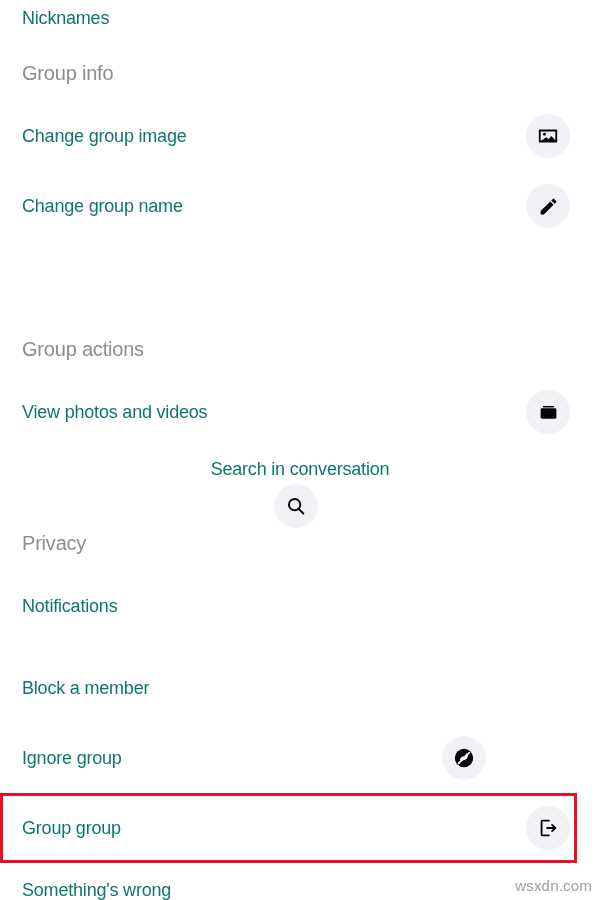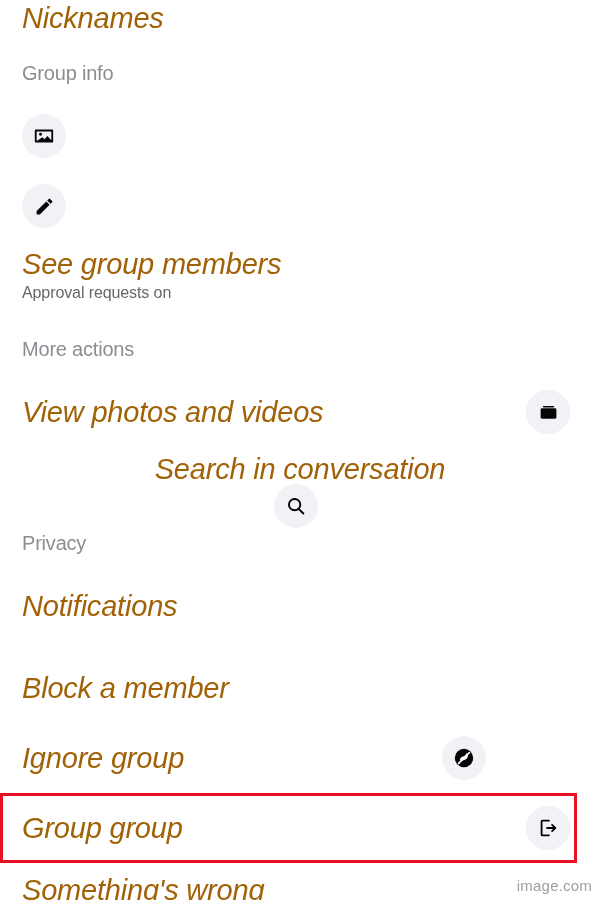--- a/index.html
+++ b/index.html
@@ -28,26 +28,25 @@
     justify-content: space-between;
     padding: 0 22px 0 22px;
     box-sizing: border-box;
   }
   .row-text {
     display: flex;
     flex-direction: column;
     justify-content: center;
   }
   .item-title {
-    font-size: 29px;
+    font-size: 18px;
     line-height: 30px;
-    color: #a16207;
+    color: #0f766e;
     font-weight: 400;
     letter-spacing: -0.2px;
-    font-style: italic;
   }
   .item-sub {
     font-size: 16px;
     line-height: 20px;
     color: #65676b;
     margin-top: 4px;
     letter-spacing: -0.1px;
   }
   .section-header {
     font-size: 20px;
@@ -97,45 +96,45 @@
     <div class="row-text">
       <span class="item-title">Nicknames</span>
     </div>
   </div>
 
   <div class="section-header" style="position:absolute; top:58px; left:0; width:600px; height:30px;">
     <span>Group info</span>
   </div>
 
   <div class="row" style="position:absolute; top:108px; left:0; width:600px; height:56px;">
+    <div class="row-text">
+      <span class="item-title">Change group image</span>
+    </div>
     <span class="icon-circle">
       <svg width="22" height="22" viewBox="0 0 24 24" fill="#050505" aria-hidden="true">
         <path d="M21 5H3a1 1 0 0 0-1 1v12a1 1 0 0 0 1 1h18a1 1 0 0 0 1-1V6a1 1 0 0 0-1-1zm-1 11.6-4.3-4.6-3.2 3.5-2.3-2.2L4 17.5V7h16v9.6z"></path>
         <circle cx="8.2" cy="10" r="1.6"></circle>
       </svg>
     </span>
   </div>
 
   <div class="row" style="position:absolute; top:178px; left:0; width:600px; height:56px;">
+    <div class="row-text">
+      <span class="item-title">Change group name</span>
+    </div>
     <span class="icon-circle">
       <svg width="21" height="21" viewBox="0 0 24 24" fill="#050505" aria-hidden="true">
         <path d="M3 17.25V21h3.75L17.8 9.94l-3.75-3.75L3 17.25zM20.7 7.04a1 1 0 0 0 0-1.41l-2.33-2.34a1 1 0 0 0-1.42 0l-1.83 1.83 3.75 3.75 1.83-1.83z"></path>
       </svg>
     </span>
   </div>
 
-  <div class="row" style="position:absolute; top:240px; left:0; width:600px; height:72px;">
-    <div class="row-text">
-      <span class="item-title">See group members</span>
-      <span class="item-sub">Approval requests on</span>
-    </div>
-  </div>
 
   <div class="section-header" style="position:absolute; top:334px; left:0; width:600px; height:30px;">
-    <span>More actions</span>
+    <span>Group actions</span>
   </div>
 
   <div class="row" style="position:absolute; top:384px; left:0; width:600px; height:56px;">
     <div class="row-text">
       <span class="item-title">View photos and videos</span>
     </div>
     <span class="icon-circle">
       <svg width="21" height="21" viewBox="0 0 24 24" fill="#050505" aria-hidden="true">
         <rect x="3" y="7" width="18" height="12" rx="1.6"></rect>
         <rect x="5.5" y="4.5" width="13" height="1.8" rx="0.9"></rect>
@@ -198,14 +197,14 @@
   </div>
 
   <div class="row" style="position:absolute; top:870px; left:0; width:600px; height:40px;">
     <div class="row-text">
       <span class="item-title">Something's wrong</span>
     </div>
   </div>
 
   <div class="highlight-box" style="top:793px; left:0px; width:577px; height:70px;"></div>
 
-  <div class="watermark">image.com</div>
+  <div class="watermark">wsxdn.com</div>
 </div>
 
 </body></html>

